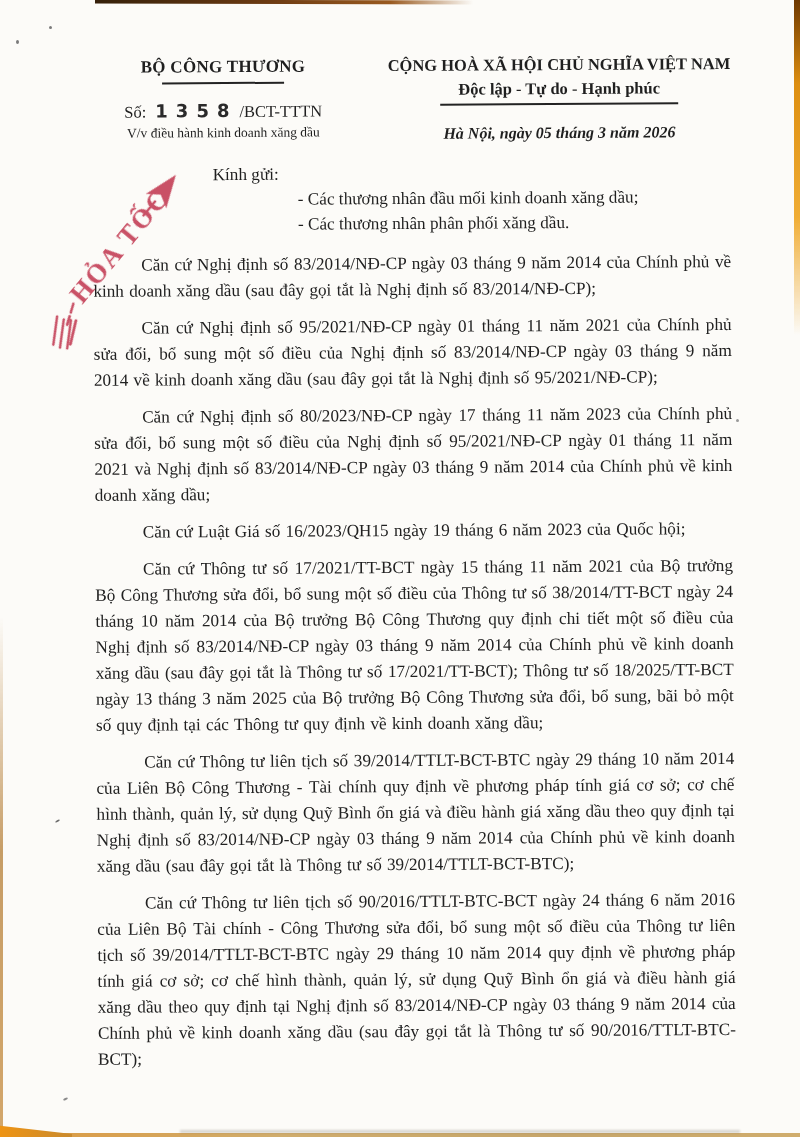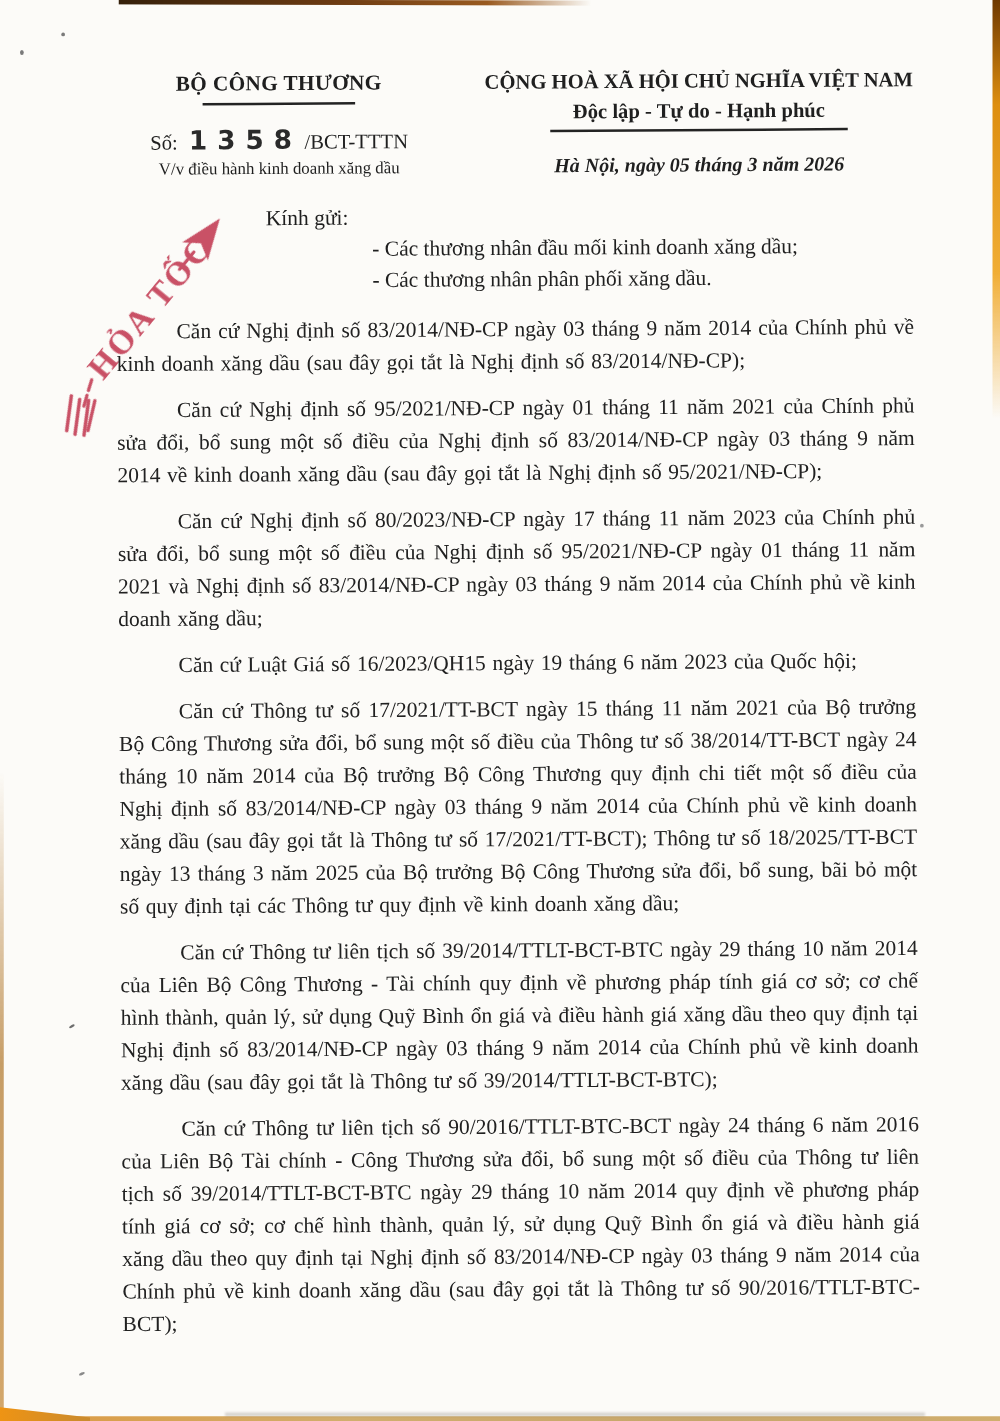--- a/index.html
+++ b/index.html
@@ -63,21 +63,21 @@
 
   .header-left {
     position: absolute; left: 100px; top: 56px; width: 252px;
     text-align: center;
   }
   .agency { font-weight: bold; font-size: 17px; letter-spacing: 0.3px; }
   .rule-left { width: 122px; height: 2px; background: #232323; margin: 5px auto 0; }
   .doc-number { margin-top: 16px; font-size: 16.5px; white-space: nowrap; }
   .stamped-number {
     font-family: "DejaVu Sans", sans-serif;
-    font-weight: 600; font-size: 21px; letter-spacing: 8px;
+    font-weight: 600; font-size: 18px; letter-spacing: 8px;
     margin: 0 0 0 9px; color: #2a2a2a;
   }
   .number-suffix { margin-left: 2px; }
   .subject { font-size: 13.5px; margin-top: 3px; white-space: nowrap; }
 
   .header-right {
     position: absolute; left: 362px; top: 56px; width: 400px;
     text-align: center;
   }
   .national-title { font-weight: bold; font-size: 16.5px; white-space: nowrap; }

